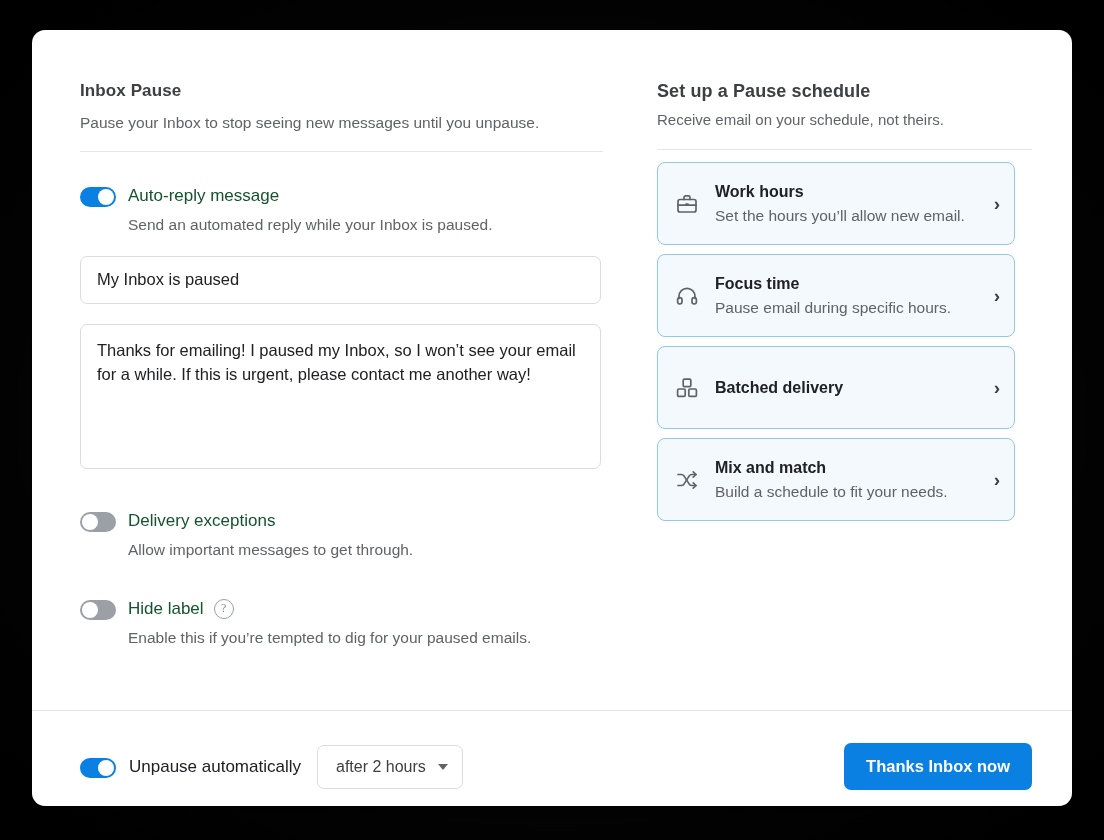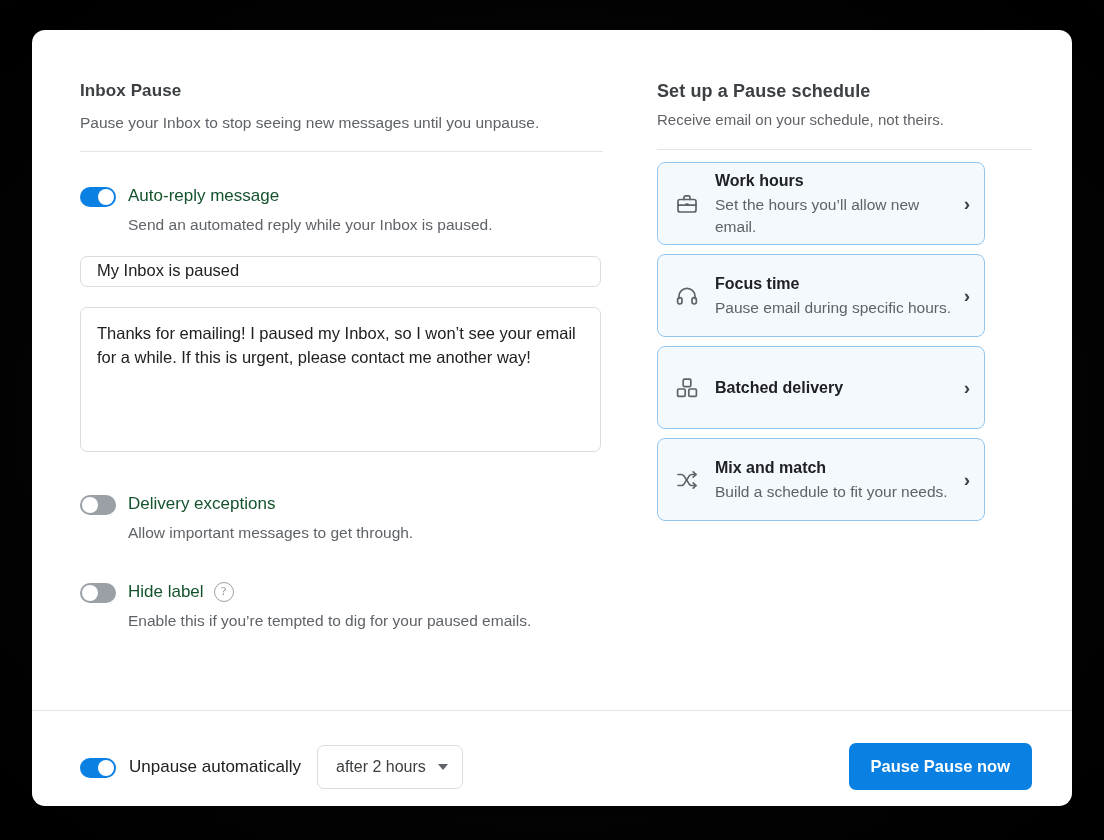--- a/index.html
+++ b/index.html
@@ -150,28 +150,28 @@
     border: 1px solid #dadce0;
     border-radius: 7px;
     padding: 13px 16px;
     color: #202124;
     font-size: 16.5px;
     line-height: 24px;
     background: #fff;
     font-family: "Liberation Sans", sans-serif;
     outline: none;
   }
-  .field.single { height: 31px; padding-top: 11px; }
+  .field.single { height: 48px; padding-top: 11px; }
   .field.multi  { height: 145px; resize: none; overflow: hidden; }
 
   
   .cards { margin-top: 12px; }
   .card {
     box-sizing: border-box;
-    width: 328px;
+    width: 358px;
     height: 83px;
     margin-top: 9px;
     border: 1px solid #93c6ef;
     border-radius: 8px;
     background: #f4f9fd;
     display: flex;
     align-items: center;
     padding: 0 14px 0 16px;
     cursor: pointer;
   }
@@ -400,16 +400,16 @@
       <div class="switch on">
         <div class="knob"></div>
       </div>
       <span class="footer-label">Unpause automatically</span>
       <div class="select">
         <span>after 2 hours</span>
         <span class="caret"></span>
       </div>
     </div>
     <div class="spacer"></div>
-    <button class="primary-btn">Pause Pause now</button>
+    <button class="primary-btn">Thanks Inbox now</button>
   </div>
 
 </div>
 
 </body></html>

